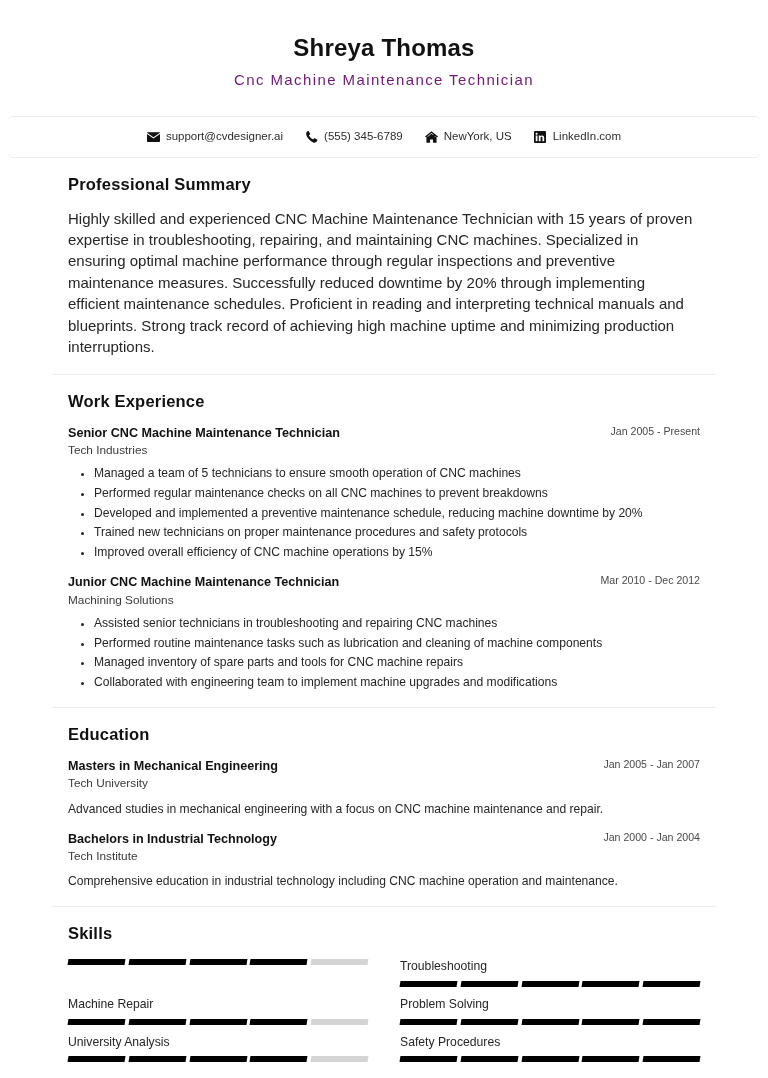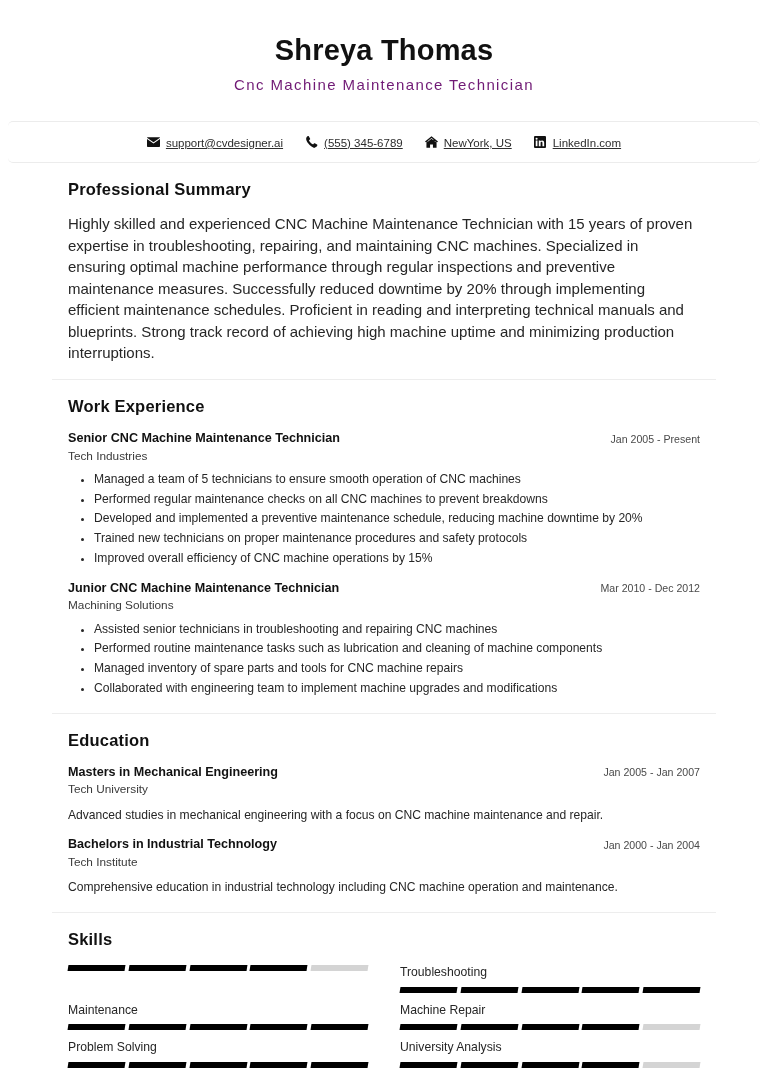--- a/index.html
+++ b/index.html
@@ -22,21 +22,21 @@
     position: relative;
     background: #ffffff;
   }
 
   
   .header {
     padding: 34px 40px 16px 40px;
     text-align: center;
   }
   .name {
-    font-size: 29px;
+    font-size: 24px;
     font-weight: bold;
     letter-spacing: 0.2px;
     color: #111111;
     line-height: 1.15;
   }
   .job-title {
     margin-top: 9px;
     font-size: 15px;
     font-weight: 400;
     letter-spacing: 1.4px;
@@ -50,26 +50,25 @@
     border-bottom: 1px solid #ececec;
     border-radius: 5px;
     height: 42px;
     display: flex;
     align-items: center;
     justify-content: center;
     gap: 0px;
   }
   .contact-item {
     display: flex;
-    align-items: flex-end;
+    align-items: flex-start;
     font-size: 11.5px;
     color: #2d2d2d;
     margin: 0 11px;
     white-space: nowrap;
-    text-decoration: underline;
   }
   .contact-item .ci-icon {
     display: inline-flex;
     align-items: center;
     justify-content: center;
     width: 13px;
     height: 13px;
     margin-right: 6px;
     color: #111111;
     flex: 0 0 auto;
@@ -108,21 +107,21 @@
     color: #262626;
     text-align: left;
   }
 
   
   .entry { margin-bottom: 13px; }
   .entry:last-child { margin-bottom: 0; }
 
   .entry-head {
     display: flex;
-    align-items: center;
+    align-items: flex-start;
     justify-content: space-between;
     gap: 14px;
   }
   .entry-role {
     font-size: 12.6px;
     font-weight: bold;
     color: #111111;
     line-height: 1.3;
   }
   .entry-date {
@@ -321,30 +320,20 @@
               <div class="skill-name">Troubleshooting</div>
               <div class="skill-bar">
                 <span class="skill-seg filled"></span>
                 <span class="skill-seg filled"></span>
                 <span class="skill-seg filled"></span>
                 <span class="skill-seg filled"></span>
                 <span class="skill-seg filled"></span>
               </div>
             </div>
             <div class="skill">
-              <div class="skill-name">Maintenance</div>
-              <div class="skill-bar">
-                <span class="skill-seg filled"></span>
-                <span class="skill-seg filled"></span>
-                <span class="skill-seg filled"></span>
-                <span class="skill-seg filled"></span>
-                <span class="skill-seg filled"></span>
-              </div>
-            </div>
-            <div class="skill">
               <div class="skill-name">Machine Repair</div>
               <div class="skill-bar">
                 <span class="skill-seg filled"></span>
                 <span class="skill-seg filled"></span>
                 <span class="skill-seg filled"></span>
                 <span class="skill-seg filled"></span>
                 <span class="skill-seg"></span>
               </div>
             </div>
             <div class="skill">

